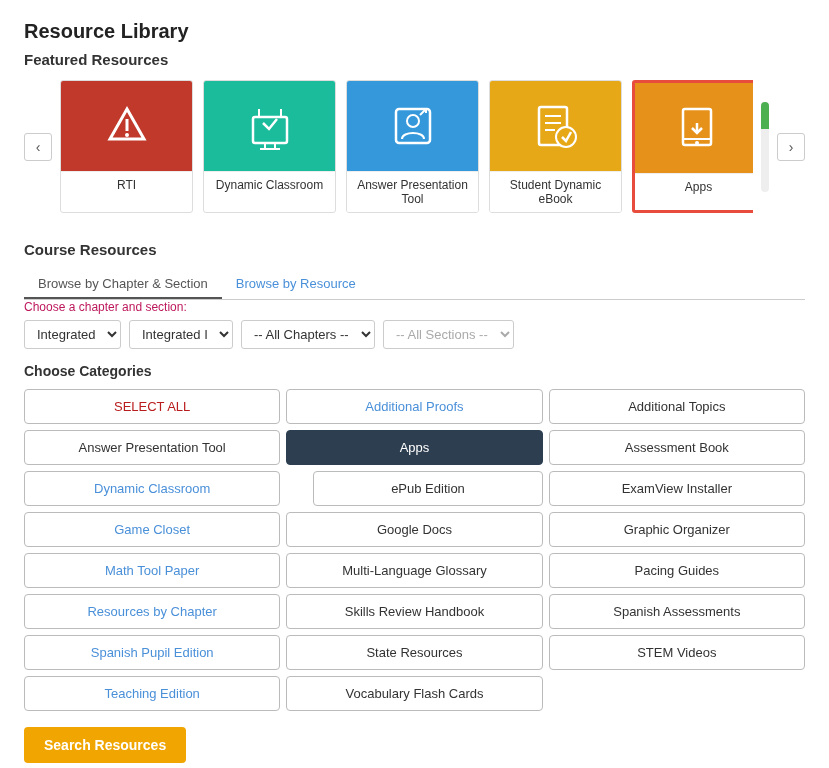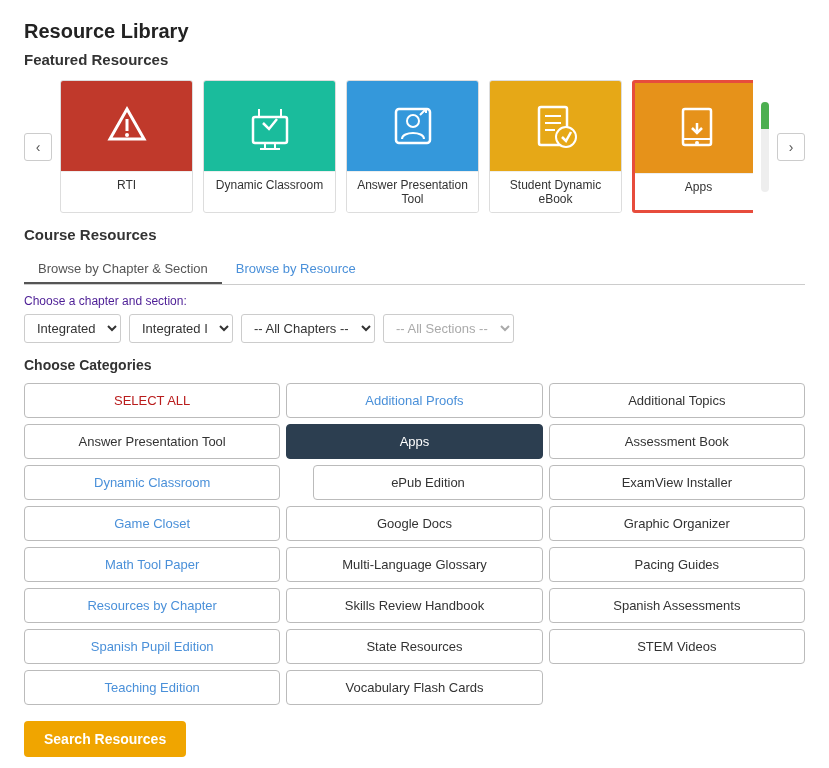--- a/index.html
+++ b/index.html
@@ -18,21 +18,21 @@
       margin-bottom: 8px;
       color: #222;
     }
     h2 {
       font-size: 15px;
       font-weight: bold;
       margin-bottom: 12px;
       color: #333;
     }
     
-    .featured-section { margin-bottom: 13px; }
+    .featured-section { margin-bottom: 28px; }
     .carousel-container {
       display: flex;
       align-items: center;
       gap: 8px;
     }
     .carousel-arrow {
       width: 28px;
       height: 28px;
       border: 1px solid #ccc;
       background: #fff;
@@ -90,39 +90,39 @@
     .carousel-progress-fill {
       background: #4caf50;
       width: 100%;
       height: 30%;
     }
     
     .course-section { }
     .tabs {
       display: flex;
       border-bottom: 1px solid #ccc;
-      margin-bottom: 9px;
+      margin-bottom: 0;
     }
     .tab {
       padding: 6px 14px;
       cursor: pointer;
       font-size: 13px;
       color: #4a90d9;
       border-bottom: 2px solid transparent;
     }
     .tab.active {
       color: #555;
       border-bottom: 2px solid #555;
     }
     .filter-row {
       margin-bottom: 14px;
     }
     .filter-label {
       font-size: 12px;
-      color: #4c1d95;
+      color: #be185d;
       margin-bottom: 6px;
     }
     .filter-selects {
       display: flex;
       gap: 8px;
     }
     .filter-selects select {
       padding: 5px 8px;
       border: 1px solid #ccc;
       border-radius: 3px;

